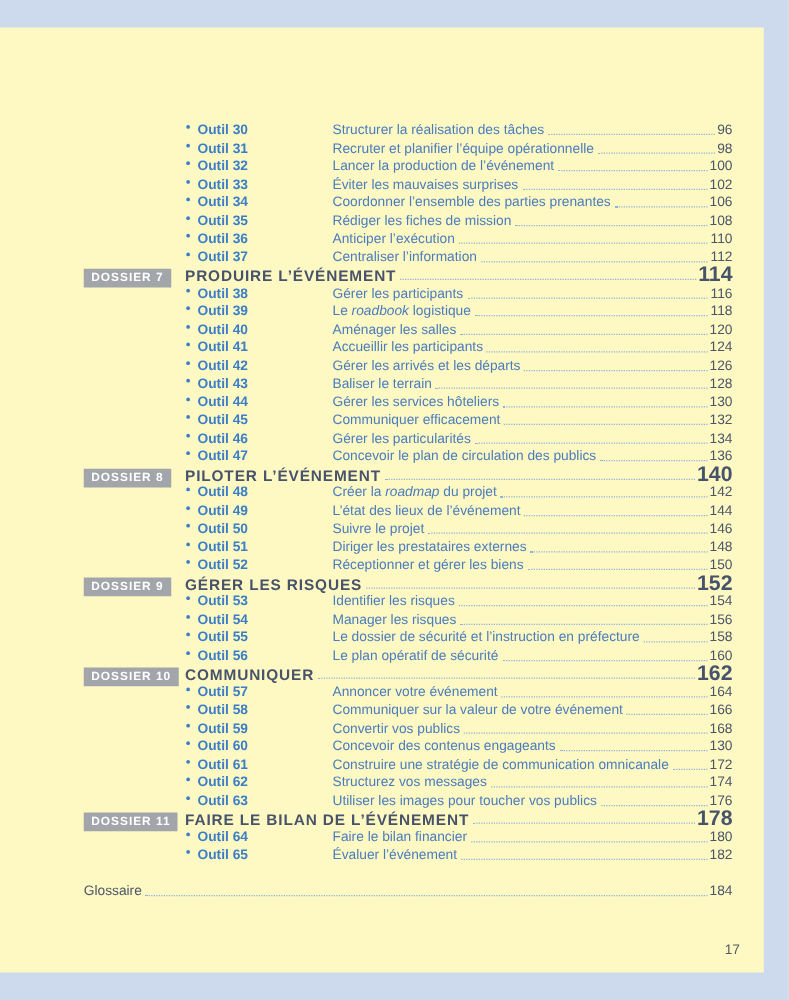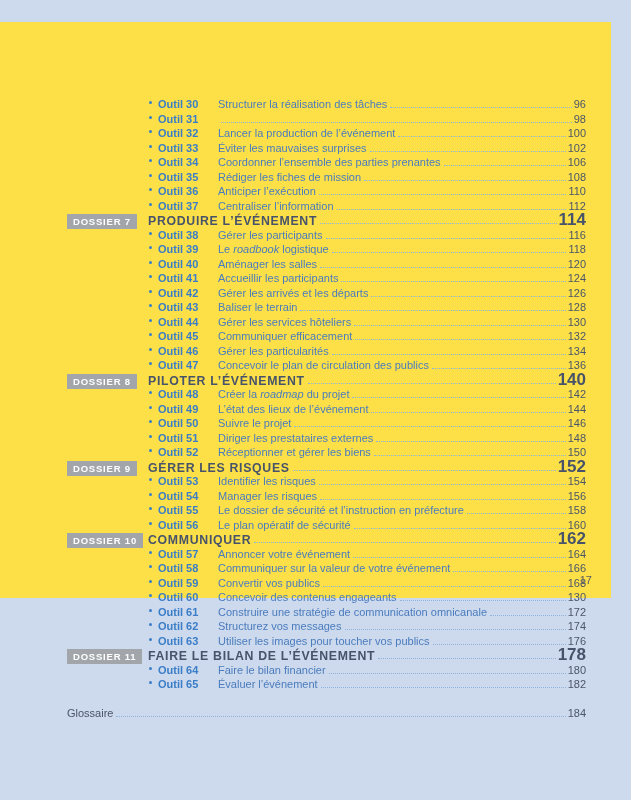--- a/index.html
+++ b/index.html
@@ -6,22 +6,22 @@
   body {
     width: 631px; height: 800px;
     background: #cdd9ec;
     font-family: "Liberation Sans", sans-serif;
     position: relative;
     overflow: hidden;
   }
   .page {
     position: absolute;
     left: 0; top: 22px;
-    width: 611px; height: 576px;
-    background: #fde047;
+    width: 611px; height: 756px;
+    background: #fef9c3;
   }
   .toc {
     position: absolute;
     left: 67px; top: 75px;
     width: 519px;
   }
   .row {
     display: flex;
     align-items: baseline;
     height: 14.5px;
@@ -37,21 +37,21 @@
     left: 1px; top: -7px;
     width: 3px; height: 3px;
     border-radius: 50%;
     background: #3a7dc8;
   }
   .outil-label {
     flex: 0 0 60px;
     font-weight: bold;
     color: #3a7dc8;
   }
-  .entry-title { color: #4a7cbe; }
+  .entry-title { color: #4a7cbe; margin-left: 48px; }
   .entry-title i { font-style: italic; }
   .leader {
     flex: 1 1 auto;
     border-bottom: 1px dotted #8fb3da;
     align-self: flex-end;
     margin: 0 2px 3.5px 3px;
     min-width: 8px;
   }
   .pagenum {
     color: #4a5569;
@@ -93,20 +93,21 @@
       <div class="row outil-row">
         <span class="bullet"></span>
         <span class="outil-label">Outil 30</span>
         <span class="entry-title">Structurer la réalisation des tâches</span>
         <span class="leader"></span>
         <span class="pagenum">96</span>
       </div>
       <div class="row outil-row">
         <span class="bullet"></span>
         <span class="outil-label">Outil 31</span>
+        <span class="entry-title">Recruter et planifier l’équipe opérationnelle</span>
         <span class="leader"></span>
         <span class="pagenum">98</span>
       </div>
       <div class="row outil-row">
         <span class="bullet"></span>
         <span class="outil-label">Outil 32</span>
         <span class="entry-title">Lancer la production de l’événement</span>
         <span class="leader"></span>
         <span class="pagenum">100</span>
       </div>

